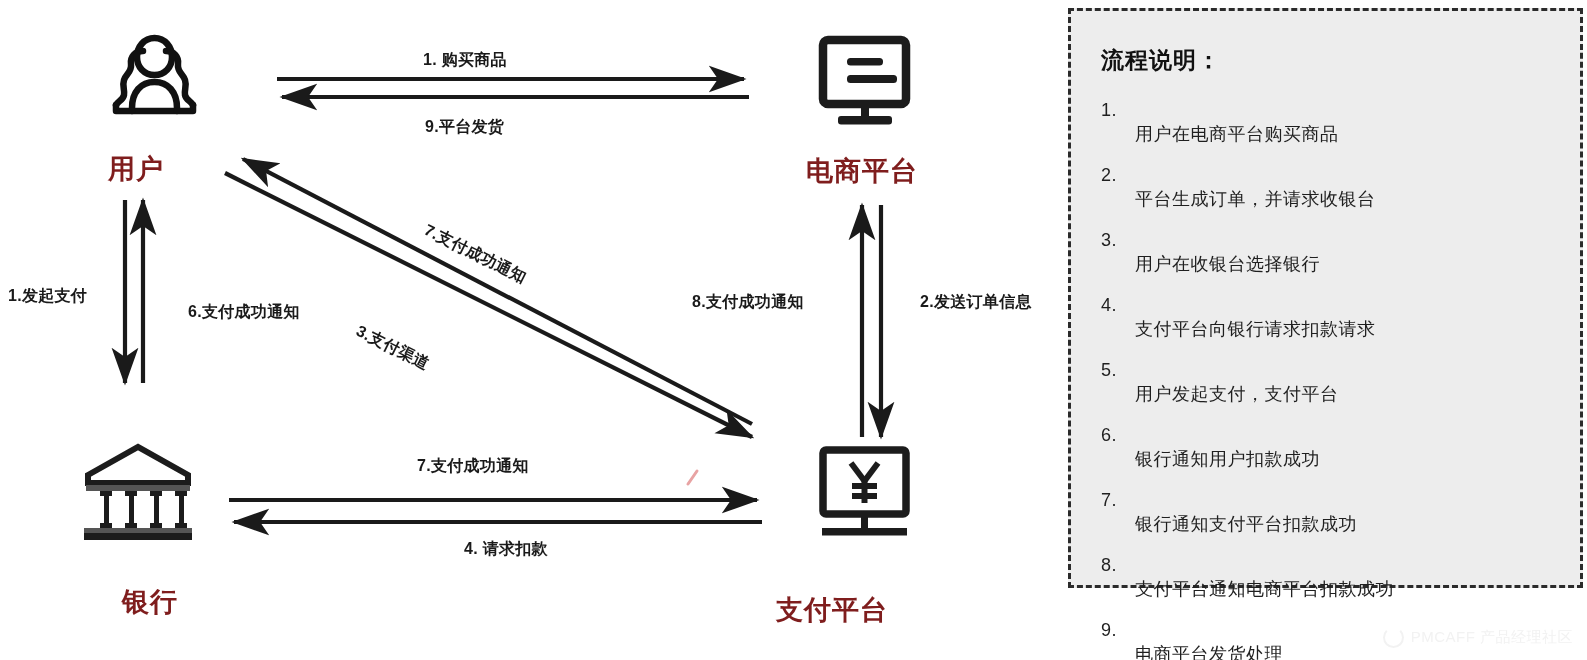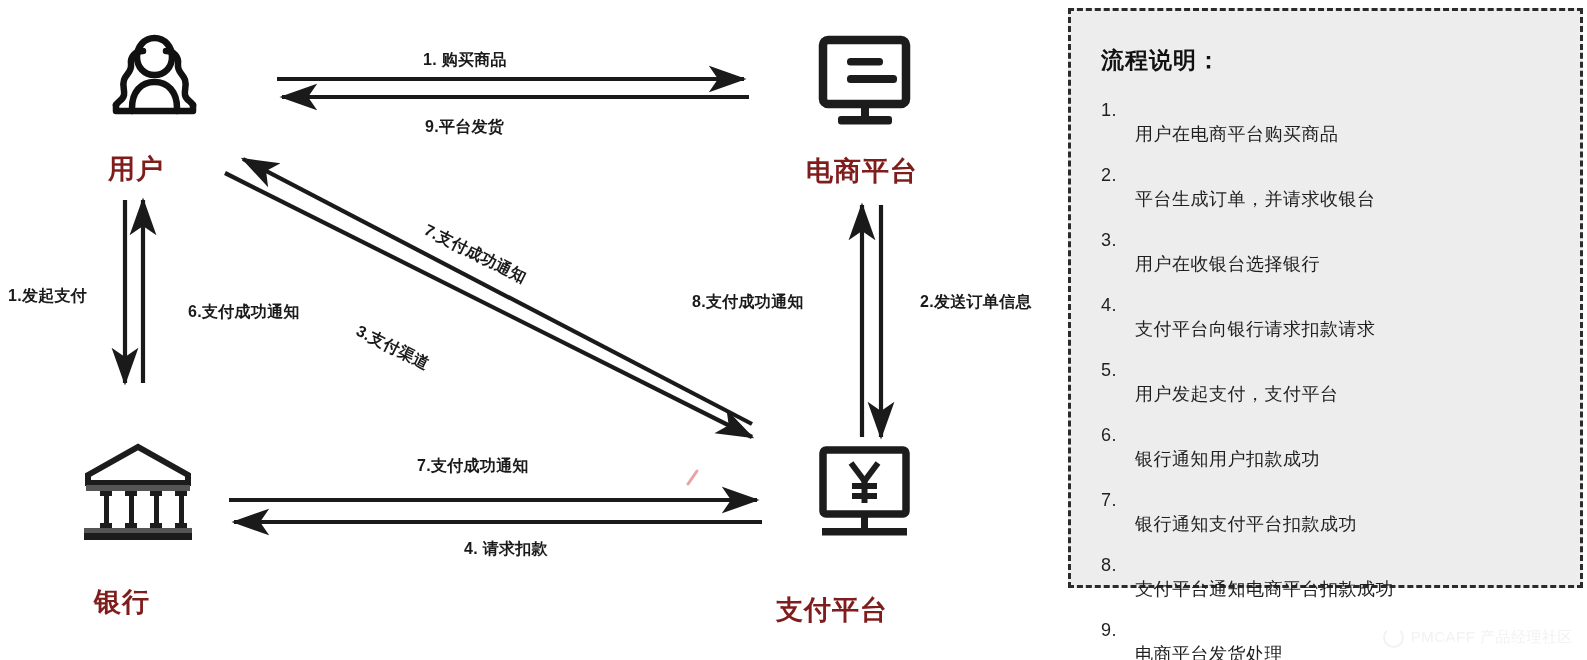--- a/index.html
+++ b/index.html
@@ -206,21 +206,21 @@
 
     <line x1="229" y1="500" x2="757" y2="500" stroke="#1a1a1a" stroke-width="4.2" marker-end="url(#ah)"></line>
 
     <line x1="762" y1="522" x2="234" y2="522" stroke="#1a1a1a" stroke-width="4.2" marker-end="url(#ah)"></line>
 
     <path class="pink-tick-path" d="M688,484 L697,471" stroke="#e8a3a3" stroke-width="3" fill="none" stroke-linecap="round"></path>
   </svg>
 
   <div class="node-label" style="left:108px; top:151px;">用户</div>
   <div class="node-label" style="left:806px; top:153px;font-family:Liberation Mono, monospace;">电商平台</div>
-  <div class="node-label" style="left:94px; top:584px;">银行</div>
+  <div class="node-label" style="left:122px; top:584px;">银行</div>
   <div class="node-label" style="left:776px; top:592px;">支付平台</div>
 
   <div class="edge-label" style="left:423px; top:50px;">1. 购买商品</div>
   <div class="edge-label" style="left:425px; top:117px;">9.平台发货</div>
 
   <div class="edge-label" style="left:920px; top:292px;">2.发送订单信息</div>
   <div class="edge-label" style="left:692px; top:292px;text-align:center;">8.支付成功通知</div>
 
   <div class="edge-label rot" style="left:357px; top:320px; transform:rotate(26.5deg);">3.支付渠道</div>
   <div class="edge-label rot" style="left:425px; top:219px; transform:rotate(26.5deg);">7.支付成功通知</div>

